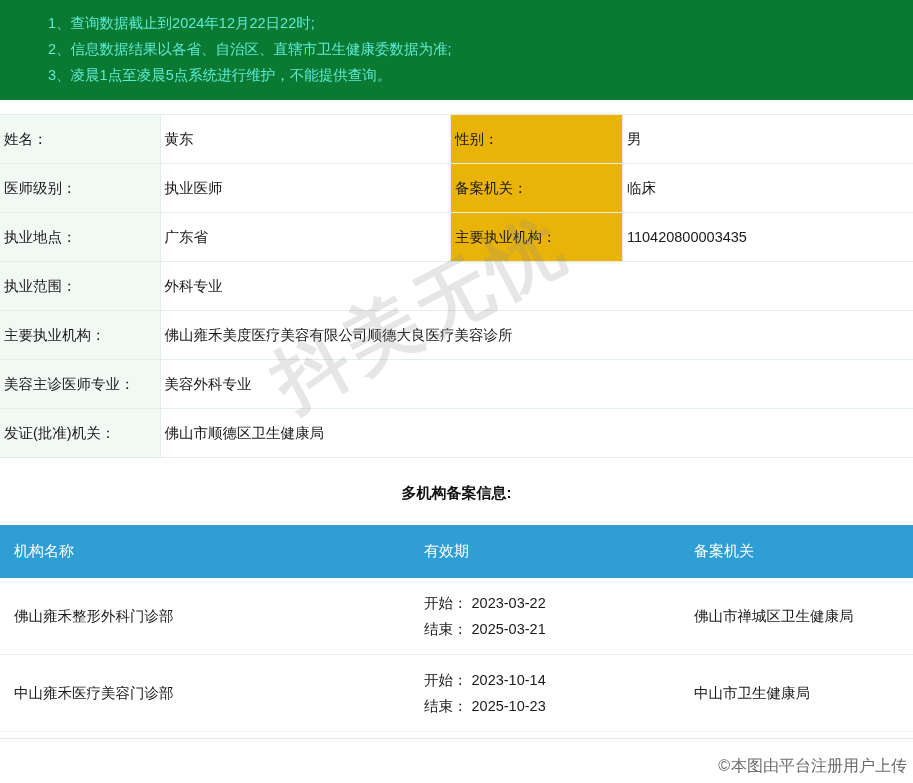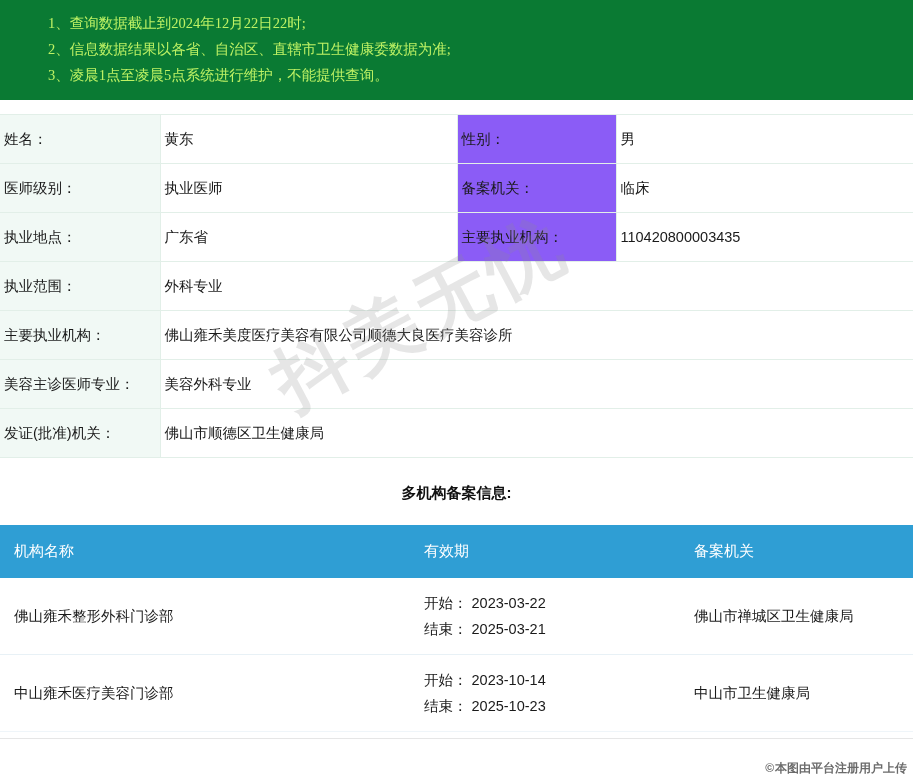--- a/index.html
+++ b/index.html
@@ -14,25 +14,24 @@
     position: relative;
     width: 913px;
     height: 783px;
     overflow: hidden;
     background: #fff;
   }
 
   
   .notice {
     background: #0a7a33;
-    color: #bef264;
+    color: #5eead4;
     padding: 10px 0 12px 0;
     font-size: 14.5px;
     line-height: 26px;
-    font-family: Liberation Serif, serif;
   }
   .notice-line {
     padding-left: 48px;
     white-space: nowrap;
   }
 
   
   .info-table {
     width: 913px;
     border-collapse: collapse;
@@ -48,22 +47,22 @@
     line-height: 22px;
   }
   .info-table tr td:first-child { border-left: none; }
   .info-table tr td:last-child { border-right: none; }
   .lbl {
     width: 160px;
     background: #f1f9f5;
     color: #1a1a1a;
   }
   .lbl-2 {
-    width: 159px;
-    background: #8b5cf6;
+    width: 172px;
+    background: #eab308;
   }
   .val { background: #ffffff; }
   .val-wide { background: #ffffff; }
 
   
   .sub-heading {
     text-align: center;
     font-weight: bold;
     font-size: 15px;
     color: #111;
@@ -141,24 +140,23 @@
     cursor: pointer;
     line-height: 36px;
     text-align: right;
     padding: 0;
     margin-top: 46px;
   }
   .uploader-note {
     position: absolute;
     right: 6px;
     bottom: 6px;
-    font-size: 12px;
+    font-size: 16px;
     color: #6b6b6b;
     white-space: nowrap;
-    font-weight: bold;
   }
   .uploader-note .c-mark {
     display: inline-block;
     margin-right: 1px;
   }
   .scroll-fade {
     position: absolute;
     left: 0;
     bottom: 45px;
     width: 913px;

